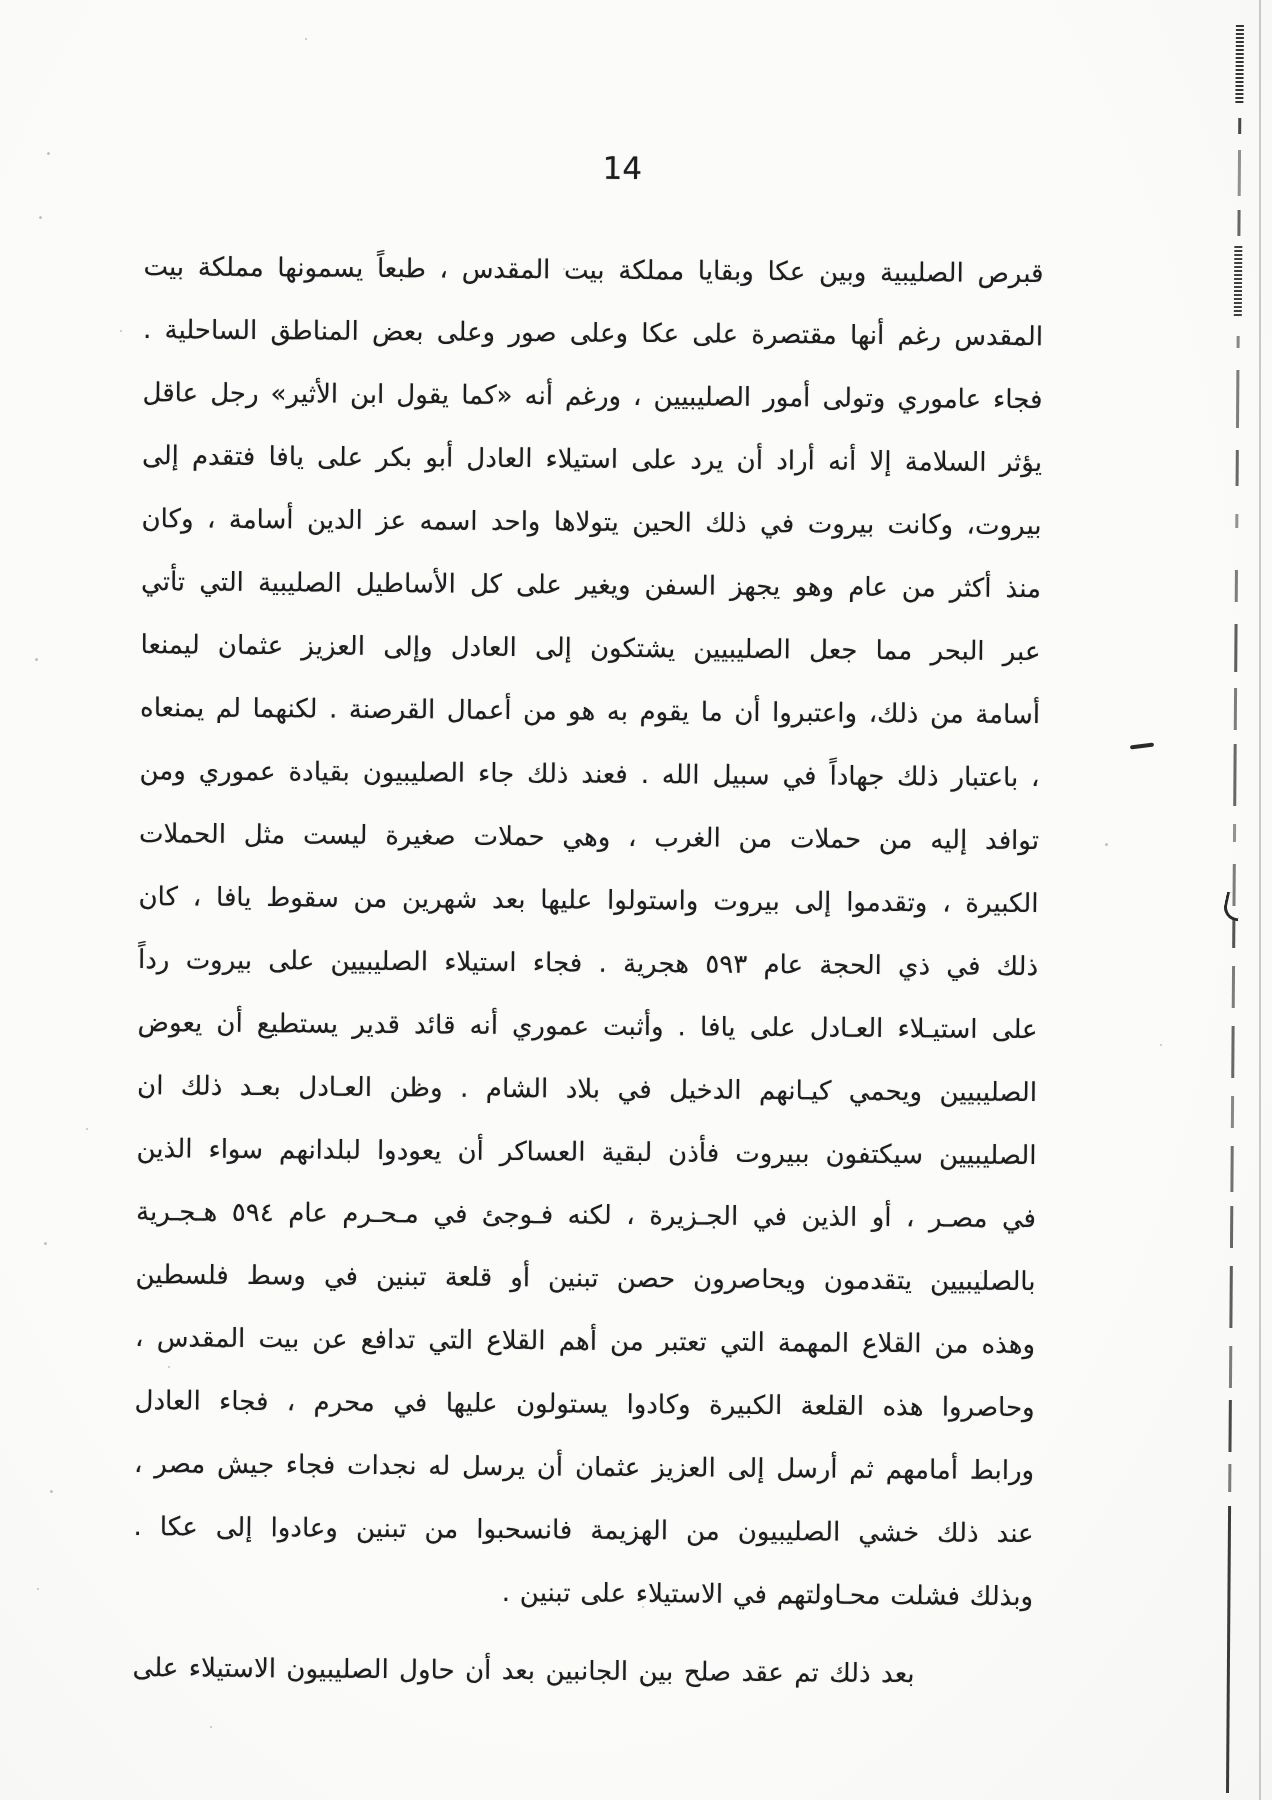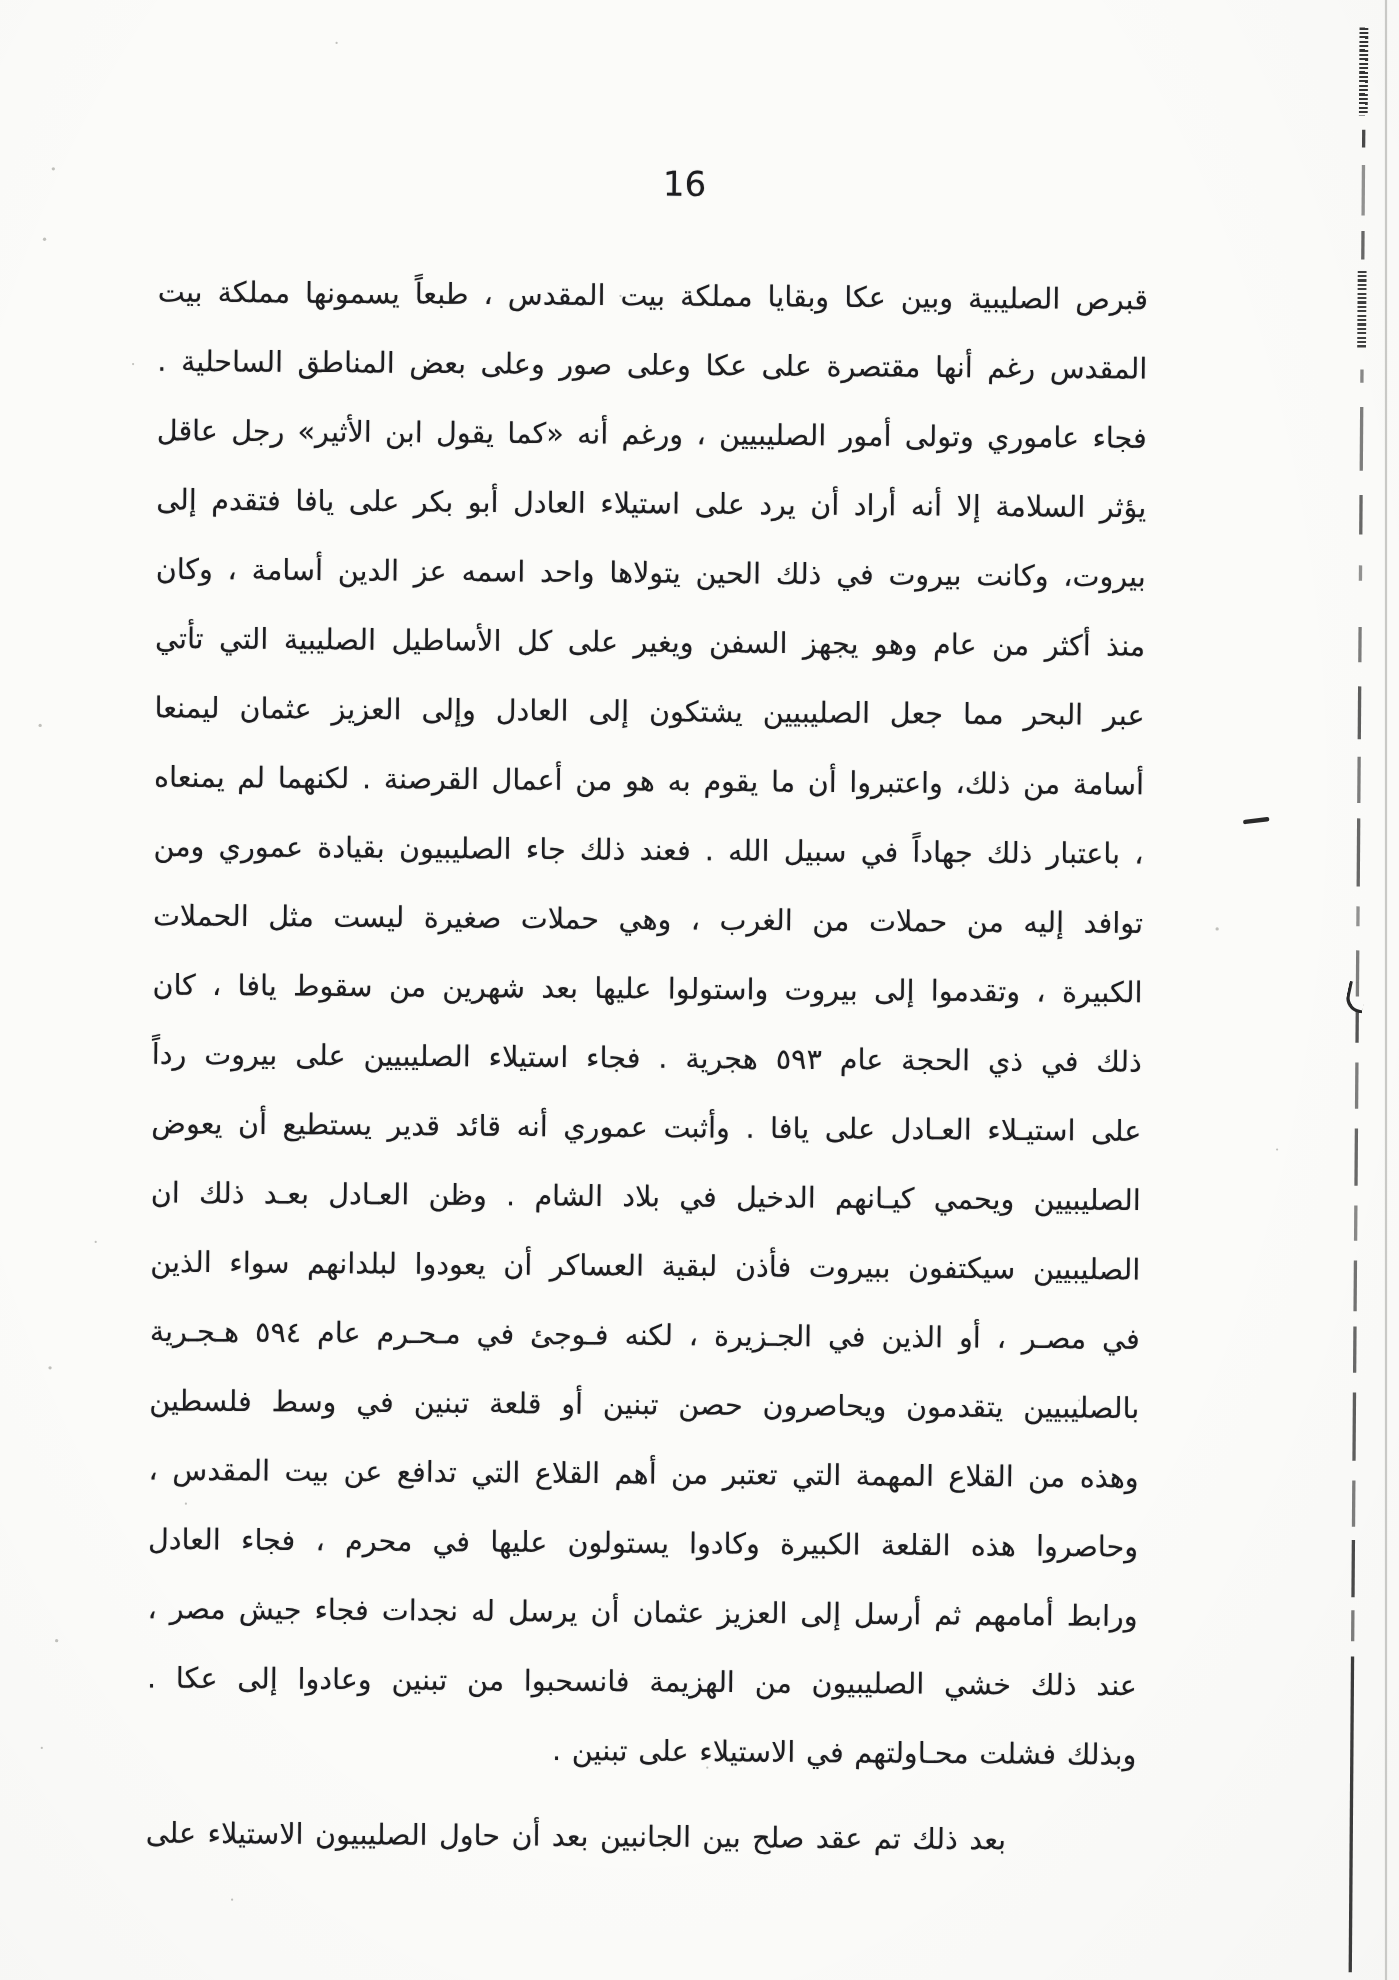--- a/index.html
+++ b/index.html
@@ -75,21 +75,21 @@
     position:absolute;border-radius:50%;
     background:#8f8f8a;opacity:.55;
   }
 </style>
 </head>
 <body>
 
 <div class="page" dir="rtl">
 
   <div class="tilt">
-    <div class="page-number">16</div>
+    <div class="page-number">14</div>
     <div class="body-text">
         <div class="para">
           <div class="line">قبرص الصليبية وبين عكا وبقايا مملكة بيت المقدس ، طبعاً يسمونها مملكة بيت</div>
           <div class="line">المقدس رغم أنها مقتصرة على عكا وعلى صور وعلى بعض المناطق الساحلية .</div>
           <div class="line">فجاء عاموري وتولى أمور الصليبيين ، ورغم أنه «كما يقول ابن الأثير» رجل عاقل</div>
           <div class="line">يؤثر السلامة إلا أنه أراد أن يرد على استيلاء العادل أبو بكر على يافا فتقدم إلى</div>
           <div class="line">بيروت، وكانت بيروت في ذلك الحين يتولاها واحد اسمه عز الدين أسامة ، وكان</div>
           <div class="line">منذ أكثر من عام وهو يجهز السفن ويغير على كل الأساطيل الصليبية التي تأتي</div>
           <div class="line">عبر البحر مما جعل الصليبيين يشتكون إلى العادل وإلى العزيز عثمان ليمنعا</div>
           <div class="line">أسامة من ذلك، واعتبروا أن ما يقوم به هو من أعمال القرصنة . لكنهما لم يمنعاه</div>

